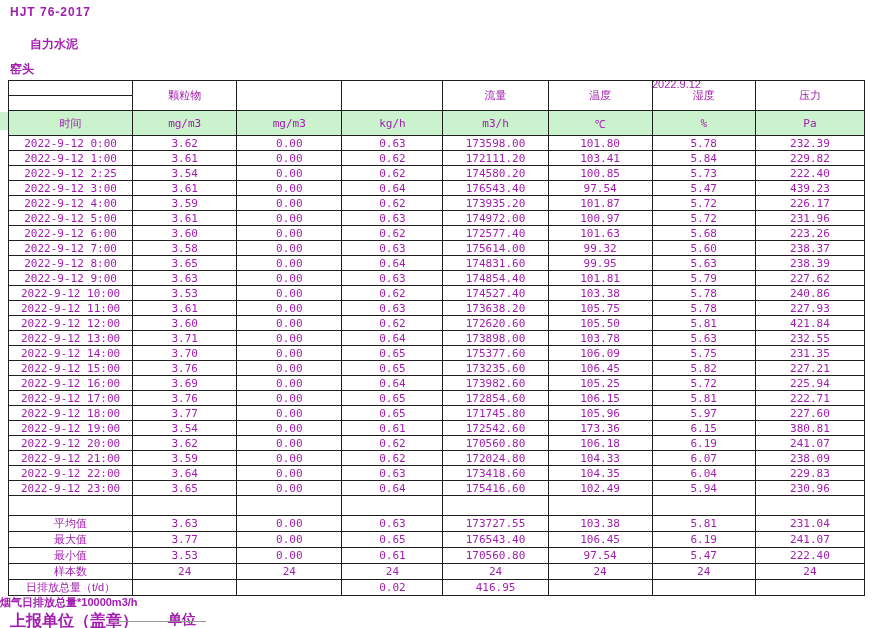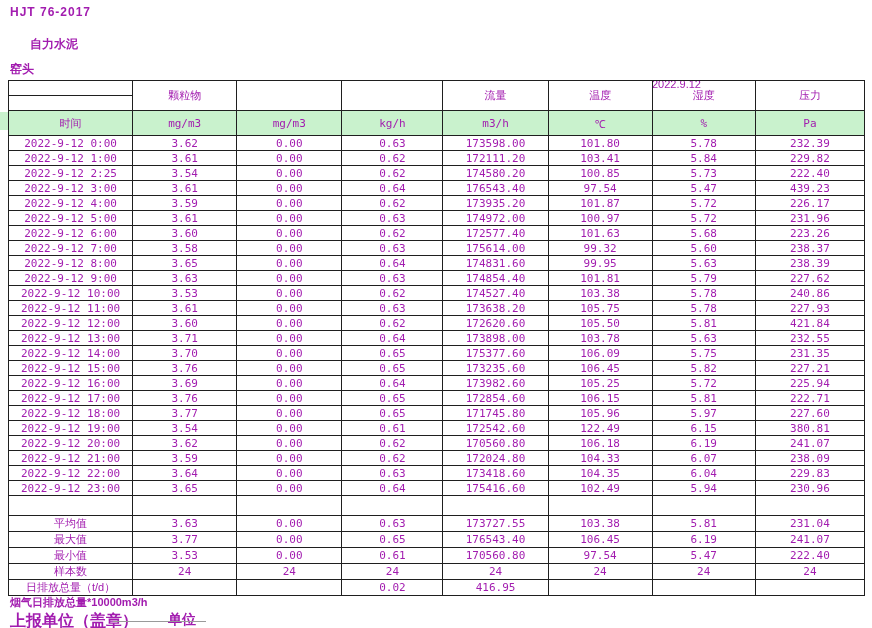--- a/index.html
+++ b/index.html
@@ -29,21 +29,21 @@
     font-family:"DejaVu Sans Mono","Liberation Sans",monospace;
   }
   .report-table .cn{font-family:"Liberation Sans",sans-serif;}
   tr.hdr{height:15px;}
   tr.unit-row{height:25px;}
   tr.unit-row td{background:#c9f2cd;font-family:"DejaVu Sans Mono",monospace;}
   tbody[data-name="data-rows"] tr{height:15px;}
   tr.spacer-row{height:20px;}
   tbody[data-name="summary-rows"] tr{height:16px;padding-left:12px;}
   .green-edge{position:absolute;left:0;top:112px;width:9px;height:18px;background:#c9f2cd;}
-  .footer-note{position:absolute;left:10px;top:595px;font-size:11px;font-weight:bold;}
+  .footer-note{position:absolute;left:0;top:595px;font-size:11px;font-weight:bold;}
   .report-unit{position:absolute;left:10px;top:611px;font-size:16px;font-weight:bold;}
   .unit-label{position:absolute;left:168px;top:611px;font-size:14px;font-weight:bold;}
   .sign-line{position:absolute;left:113px;top:621px;width:93px;height:1px;background:#9a9a9a;}
 </style>
 </head>
 <body>
 
 <div class="page" data-name="report-page">
 
   <div class="doc-code" data-name="standard-code">HJT 76-2017</div>
@@ -279,21 +279,21 @@
           <td data-name="value-cell">105.96</td>
           <td data-name="value-cell">5.97</td>
           <td data-name="value-cell">227.60</td>
         </tr>
         <tr data-name="hourly-data-row">
           <td data-name="row-label-cell">2022-9-12 19:00</td>
           <td data-name="value-cell">3.54</td>
           <td data-name="value-cell">0.00</td>
           <td data-name="value-cell">0.61</td>
           <td data-name="value-cell">172542.60</td>
-          <td data-name="value-cell">122.49</td>
+          <td data-name="value-cell">173.36</td>
           <td data-name="value-cell">6.15</td>
           <td data-name="value-cell">380.81</td>
         </tr>
         <tr data-name="hourly-data-row">
           <td data-name="row-label-cell">2022-9-12 20:00</td>
           <td data-name="value-cell">3.62</td>
           <td data-name="value-cell">0.00</td>
           <td data-name="value-cell">0.62</td>
           <td data-name="value-cell">170560.80</td>
           <td data-name="value-cell">106.18</td>

